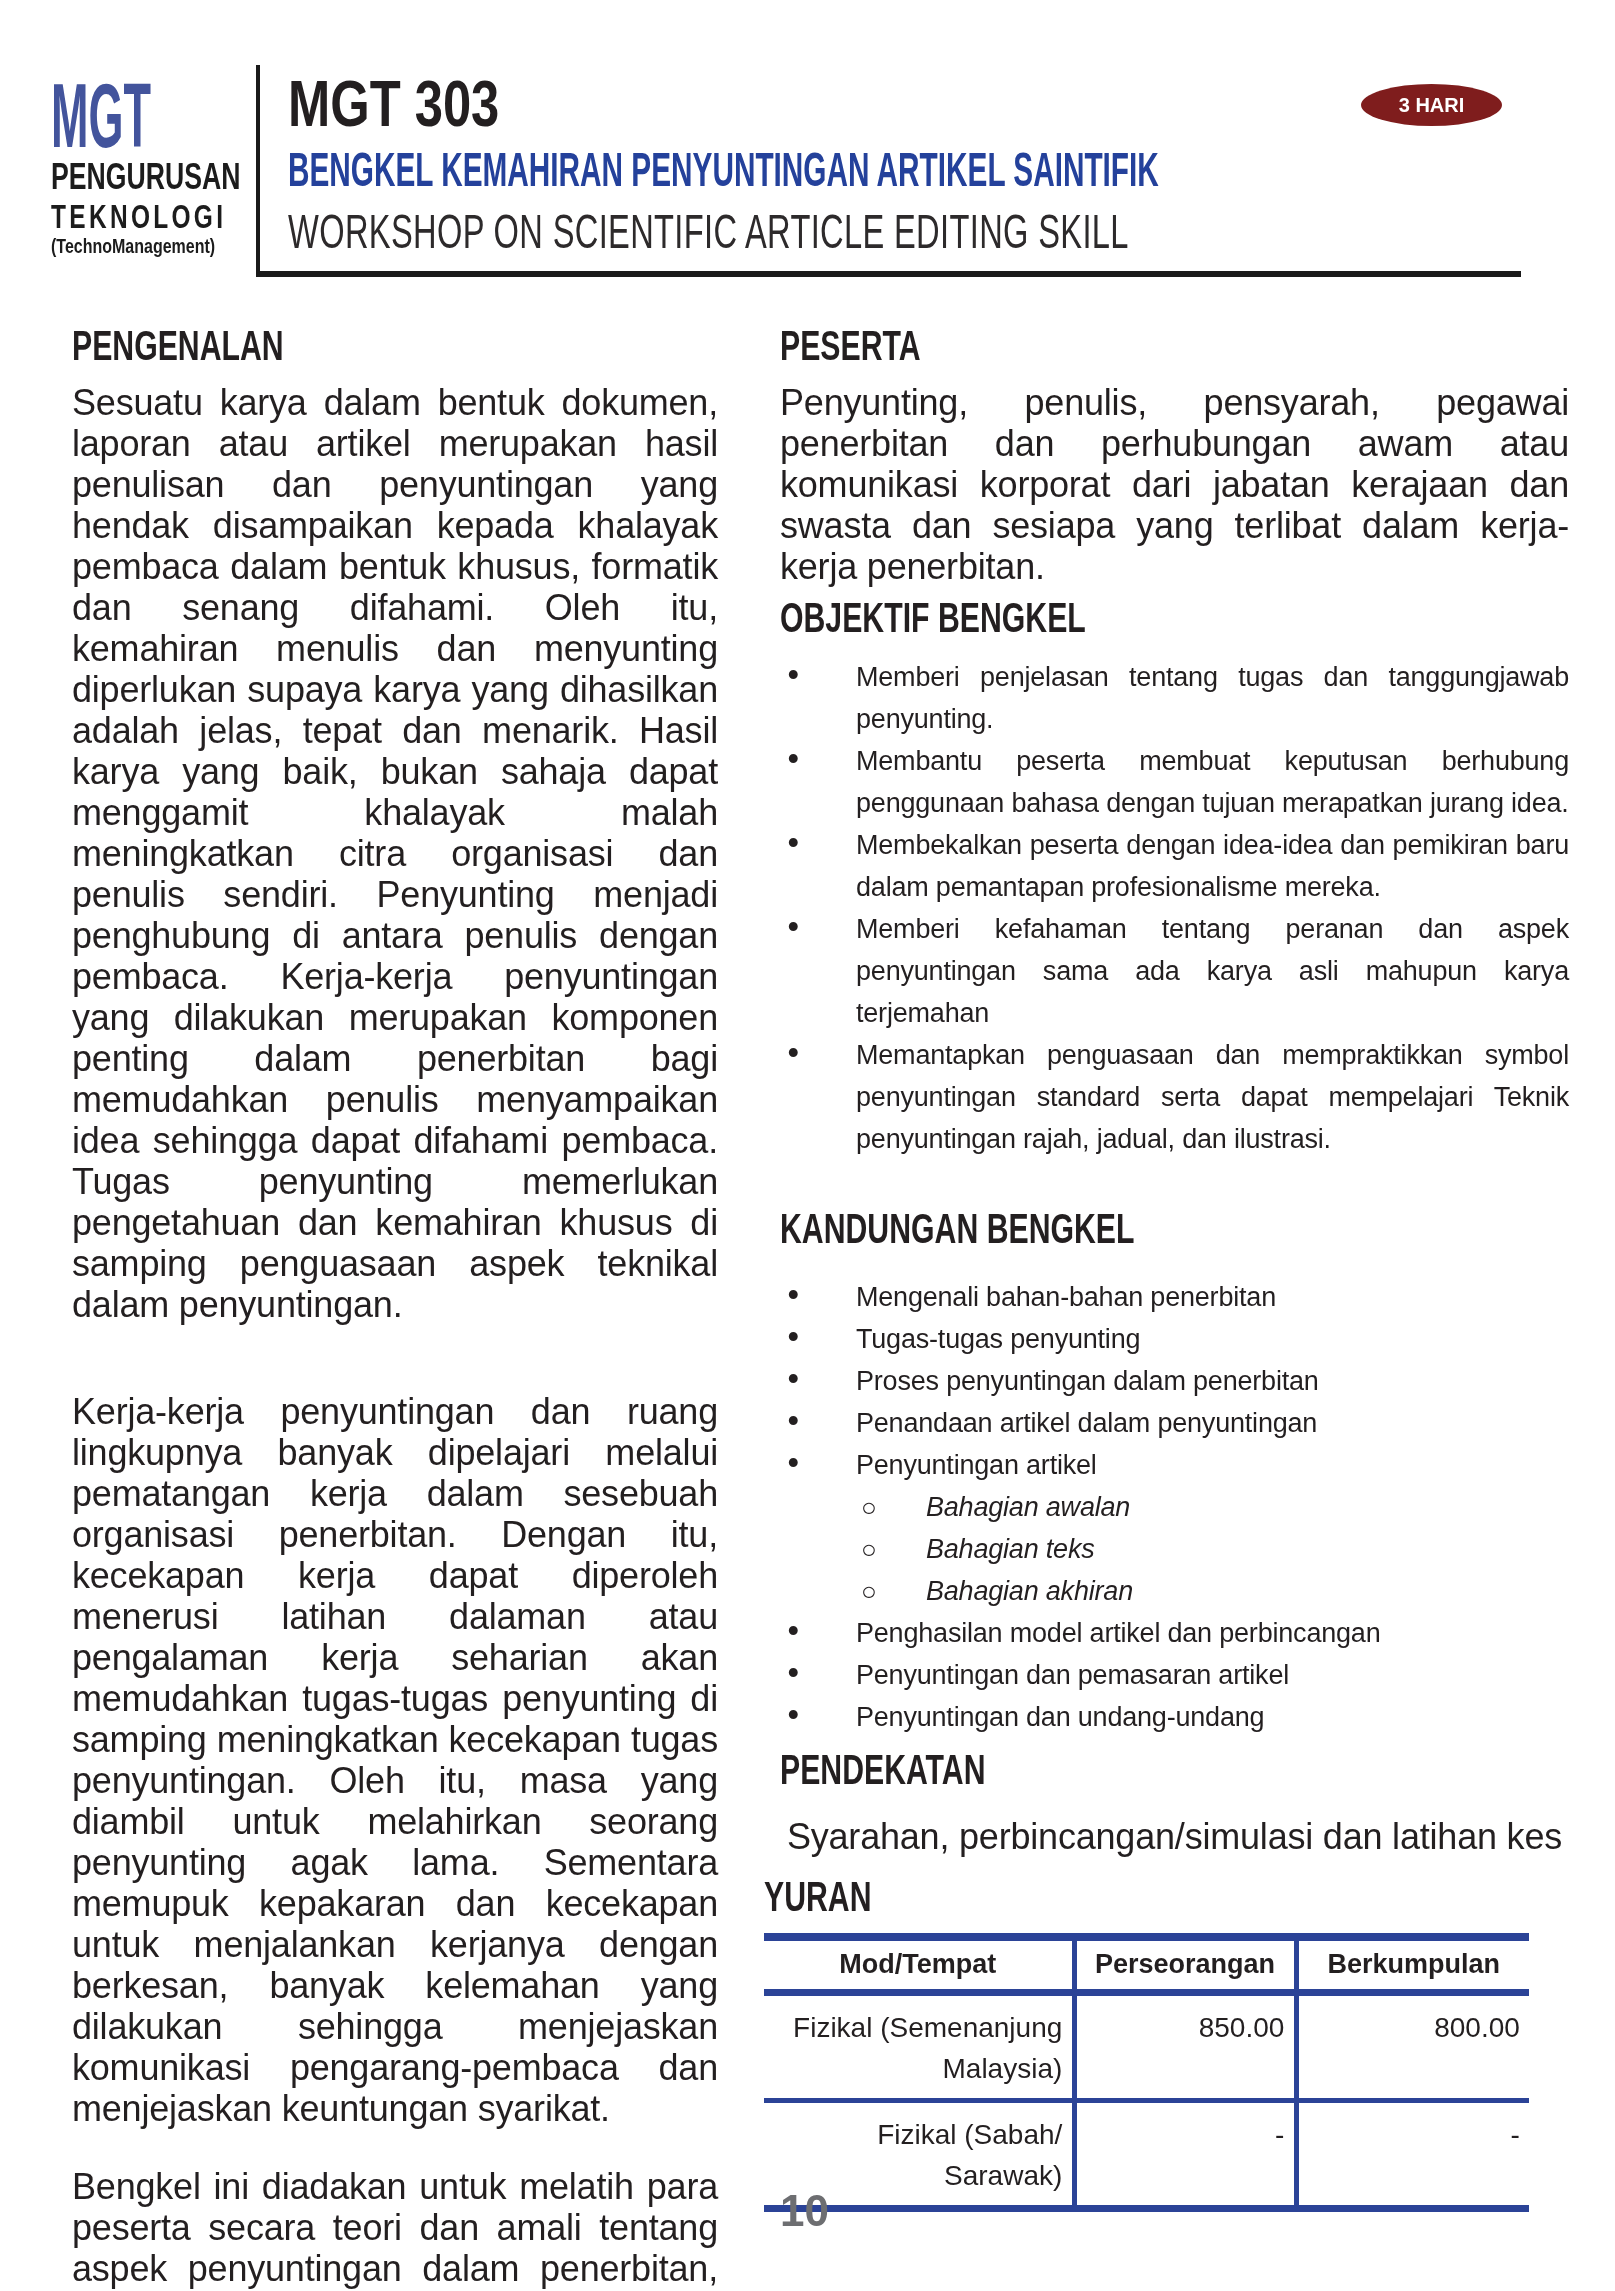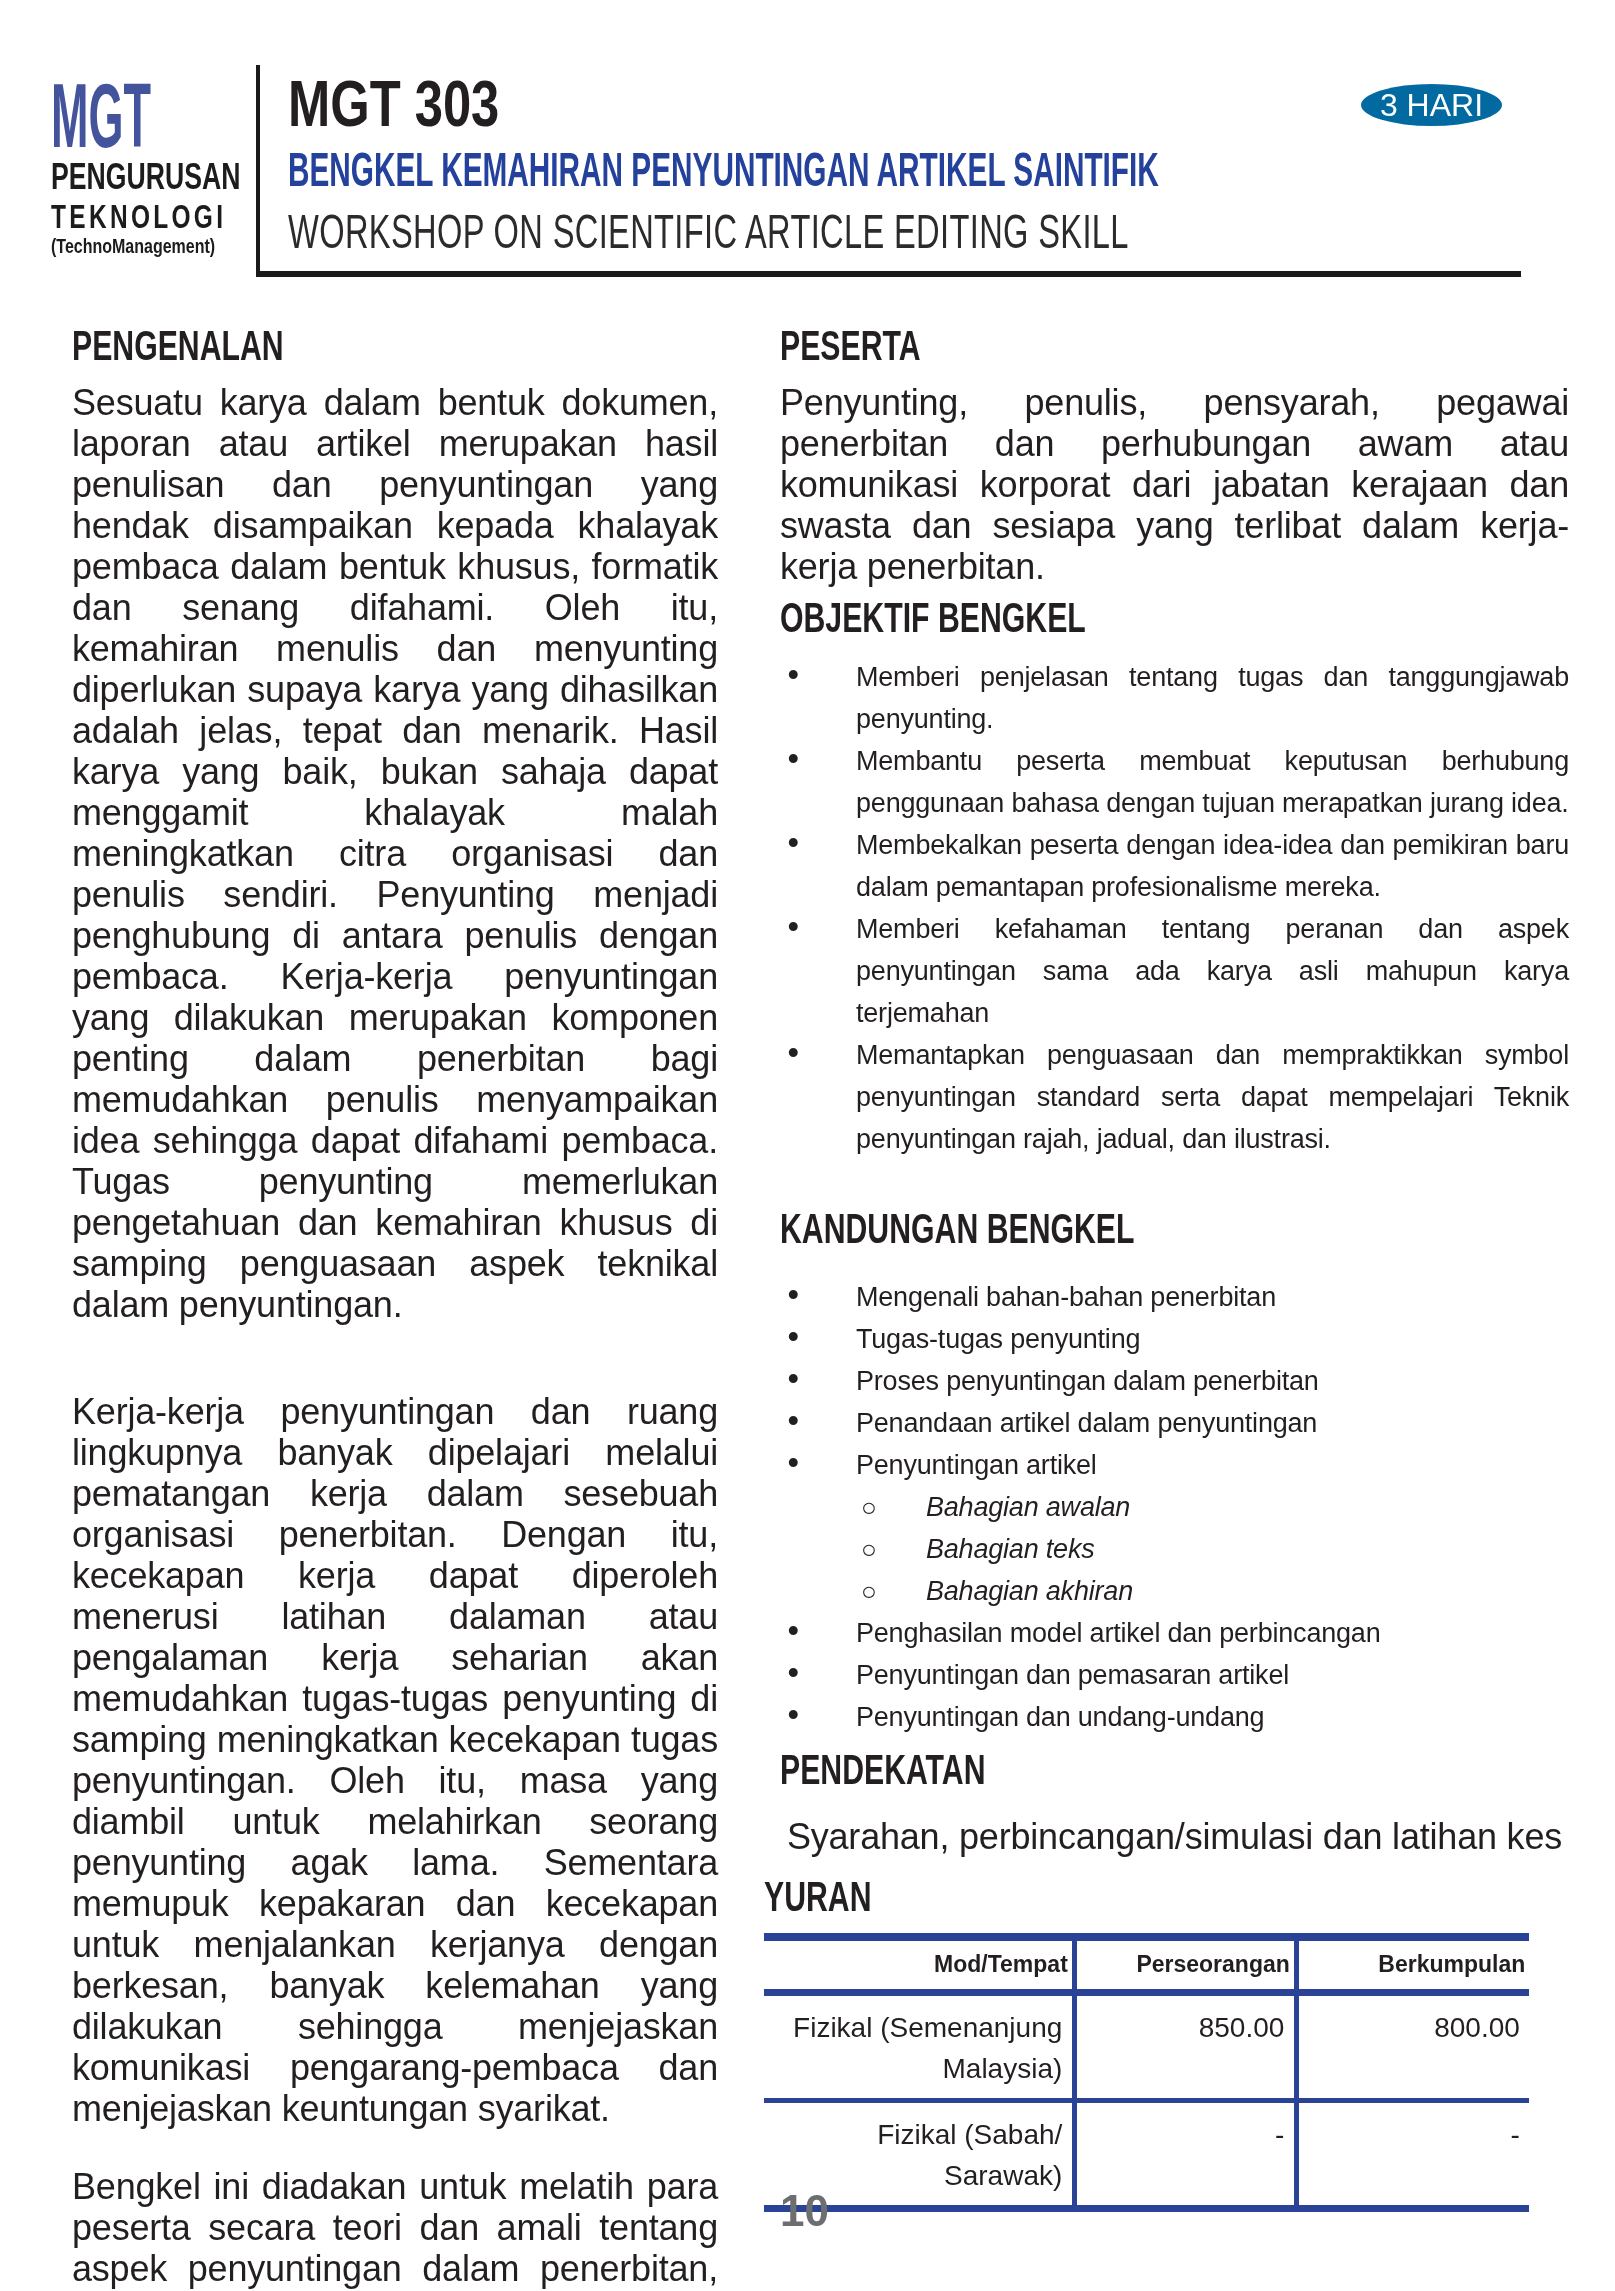--- a/index.html
+++ b/index.html
@@ -18,21 +18,21 @@
            transform:scaleX(0.80);transform-origin:left top;white-space:nowrap;}
   .v-rule{position:absolute;left:256px;top:65px;width:3.7px;height:209px;background:#1a1a1a;}
   .h-rule{position:absolute;left:256px;top:271px;width:1265px;height:5.5px;background:#1a1a1a;}
   .course-code{position:absolute;left:288px;top:70px;font-size:65px;line-height:68px;font-weight:700;
                color:#231F20;transform:scaleX(0.78);transform-origin:left top;white-space:nowrap;}
   .title-ms{position:absolute;left:288px;top:144px;font-size:48px;line-height:52px;font-weight:700;
             color:#24419B;transform:scaleX(0.62);transform-origin:left top;white-space:nowrap;}
   .title-en{position:absolute;left:288px;top:205px;font-size:48px;line-height:54px;font-weight:400;
             color:#2D2A2B;letter-spacing:0.5px;transform:scaleX(0.68);transform-origin:left top;white-space:nowrap;}
   .badge{position:absolute;left:1361px;top:84px;width:141px;height:42px;border-radius:50%;
-         background:#0369a1;color:#ffffff;font-size:32px;font-weight:400;
+         background:#7f1d1d;color:#ffffff;font-size:20px;font-weight:700;
          display:flex;align-items:center;justify-content:center;letter-spacing:0;}
 
   
   h2{margin:0;font-size:42px;line-height:46px;font-weight:700;color:#231F20;
      transform:scaleX(0.72);transform-origin:left top;white-space:nowrap;}
   .para{font-size:36px;line-height:41px;text-align:justify;letter-spacing:-0.2px;margin:0;}
 
   .col-left{position:absolute;left:72px;top:323px;width:646px;}
   .col-left .para{margin-top:13px;}
   .col-left .para.p2{margin-top:66px;}
@@ -56,21 +56,21 @@
   .content-item{position:relative;padding-left:76px;font-size:27px;line-height:42px;
                 letter-spacing:-0.2px;}
   .content-item .marker{position:absolute;left:7.4px;top:-1.8px;font-size:33px;line-height:42px;}
   .content-item.sub{padding-left:146px;font-style:italic;}
   .content-item.sub .marker{left:81px;top:0;font-size:26px;line-height:42px;font-style:normal;}
 
   
   .fee-table{border-collapse:collapse;width:764px;table-layout:fixed;margin-top:13px;margin-left:0;
              border-top:8.3px solid #2B4397;border-bottom:7.4px solid #2B4397;}
   .fee-table col.c1{width:310px;} .fee-table col.c2{width:222px;} .fee-table col.c3{width:233px;}
-  .fee-table th{font-size:23px;font-weight:700;padding:4.6px 3.7px 6.5px;text-align:right;
+  .fee-table th{font-size:27px;font-weight:700;padding:4.6px 3.7px 6.5px;text-align:center;
                 border-bottom:7.4px solid #2B4397;line-height:37px;}
   .fee-table td{font-size:28px;text-align:right;vertical-align:top;padding:11px 9.2px 9.2px;line-height:41px;}
   .fee-table tbody tr:first-child td{border-bottom:5.5px solid #2B4397;}
   .fee-table th + th, .fee-table td + td{border-left:5.5px solid #2B4397;}
 
   .page-num{position:absolute;left:780px;top:2186px;font-size:44px;font-weight:700;color:#6D6E71;}
 </style>
 </head>
 <body>
 

